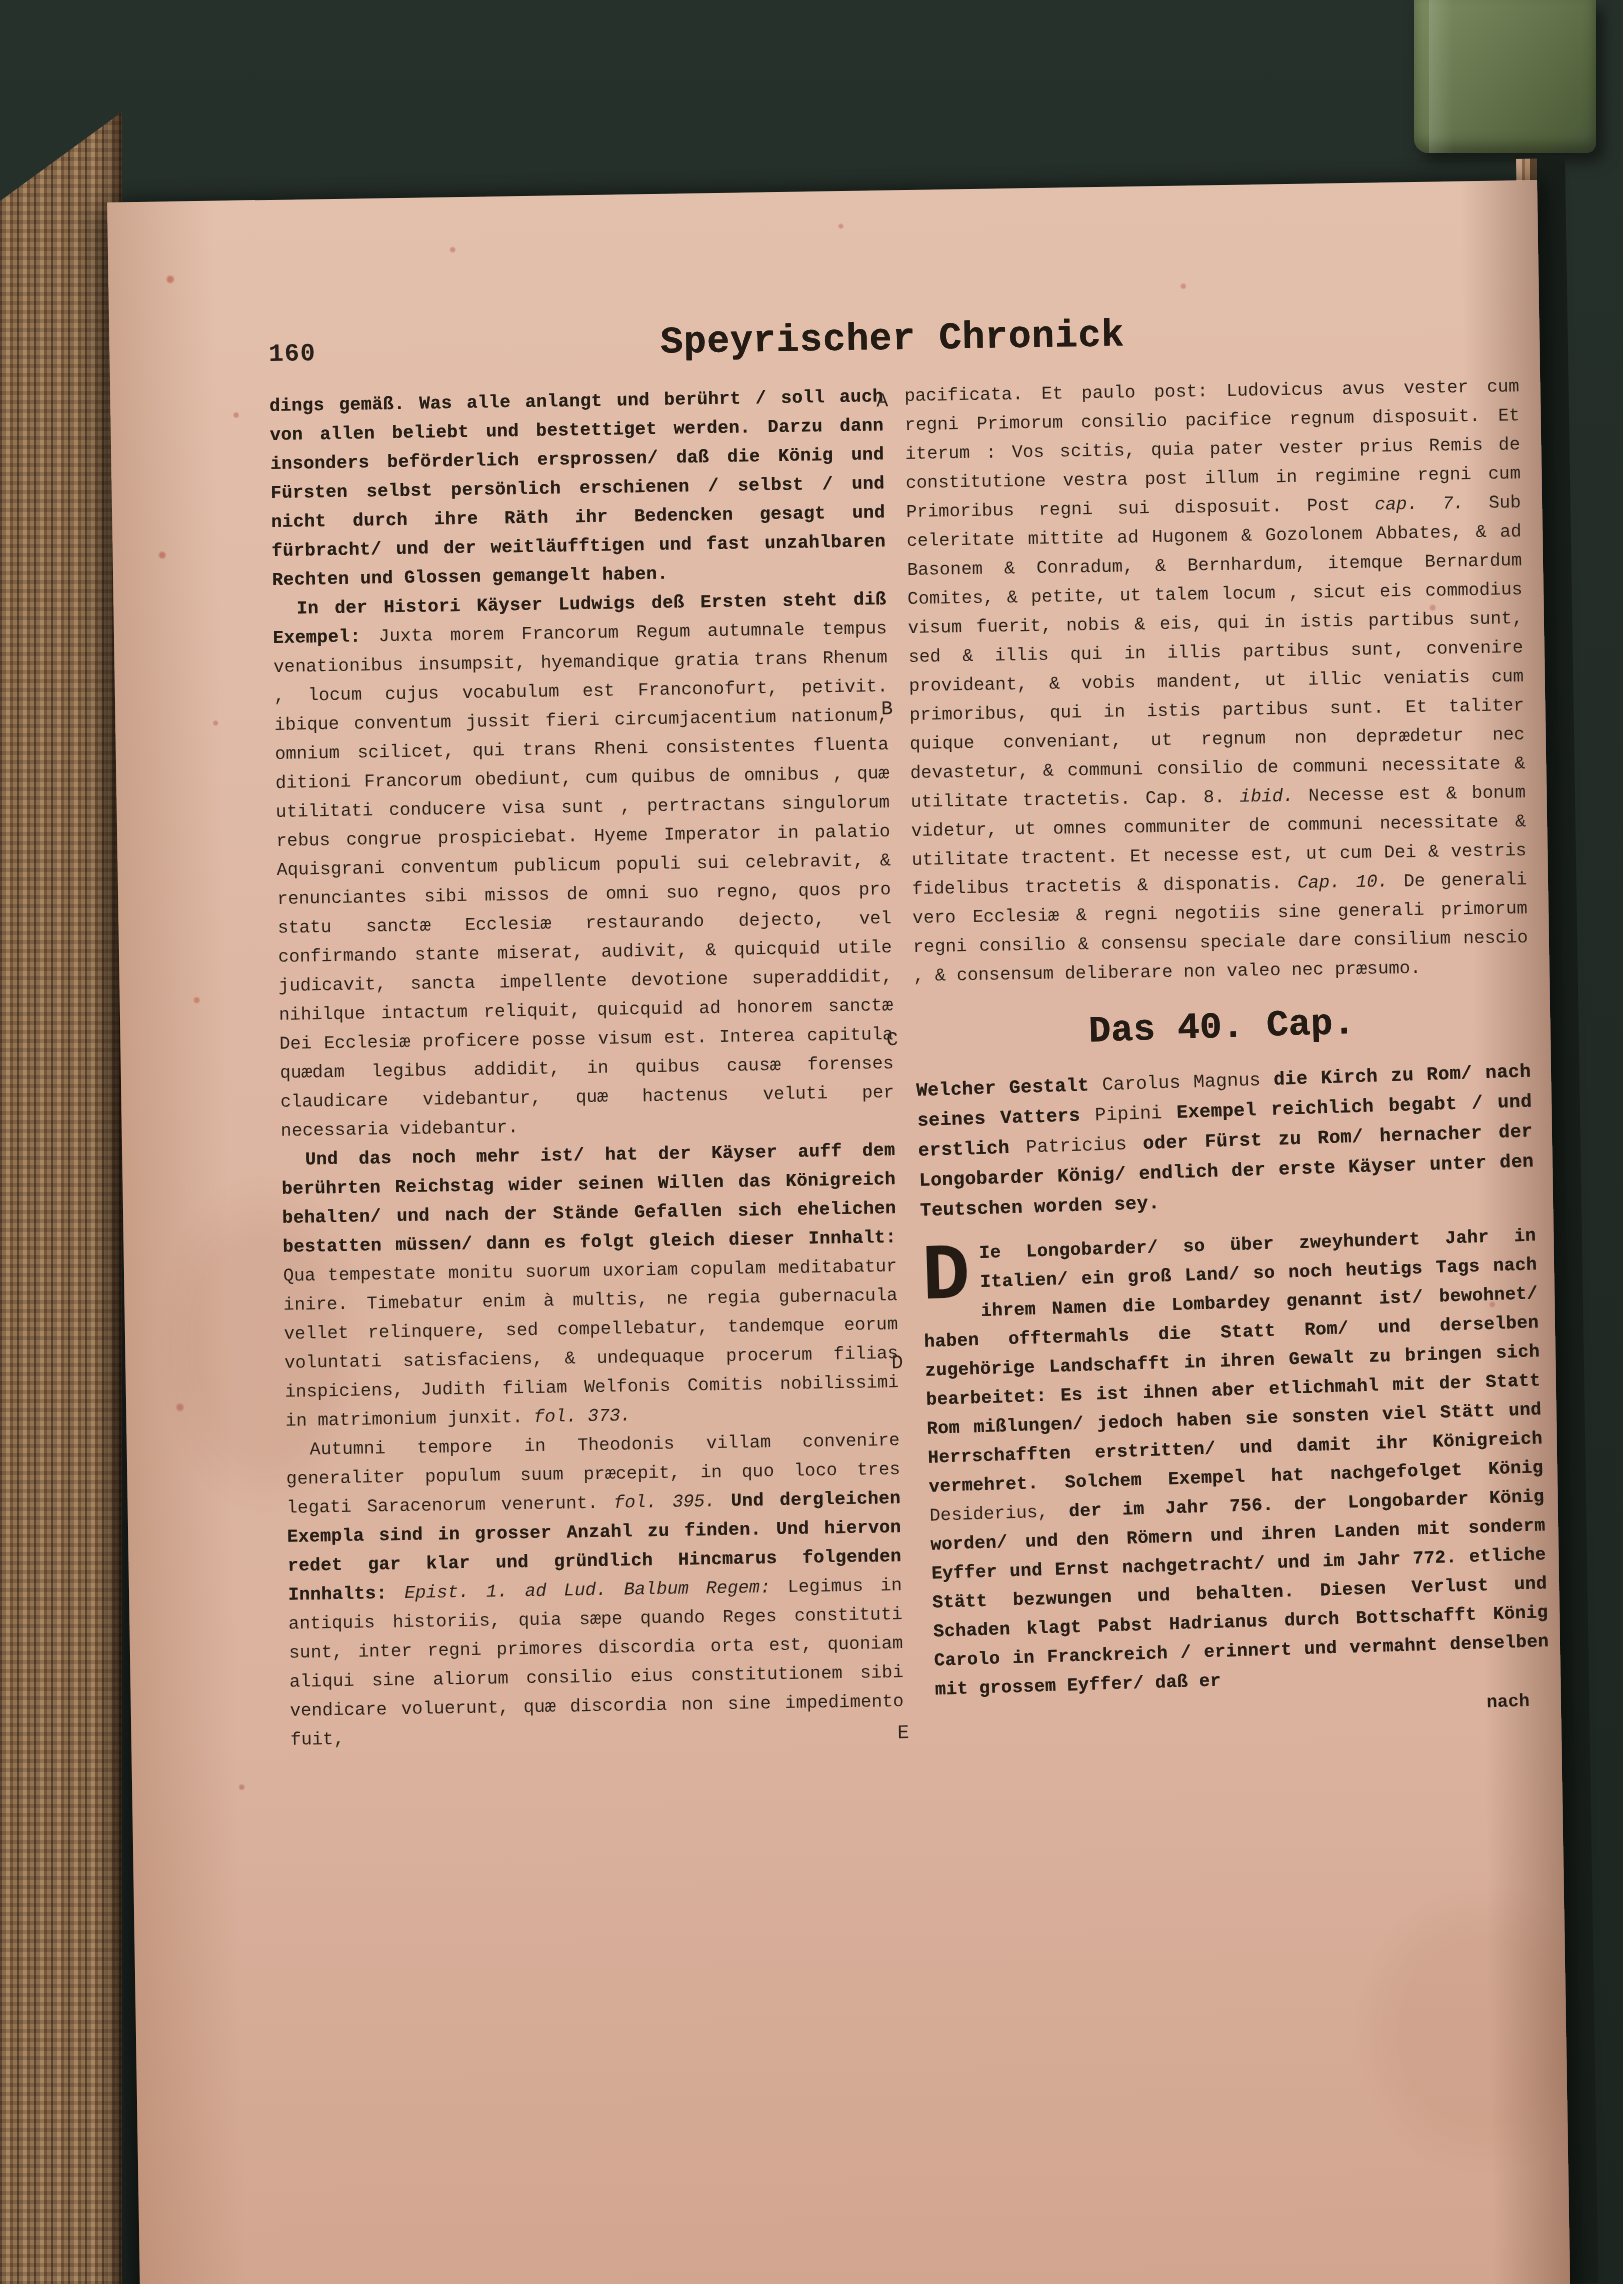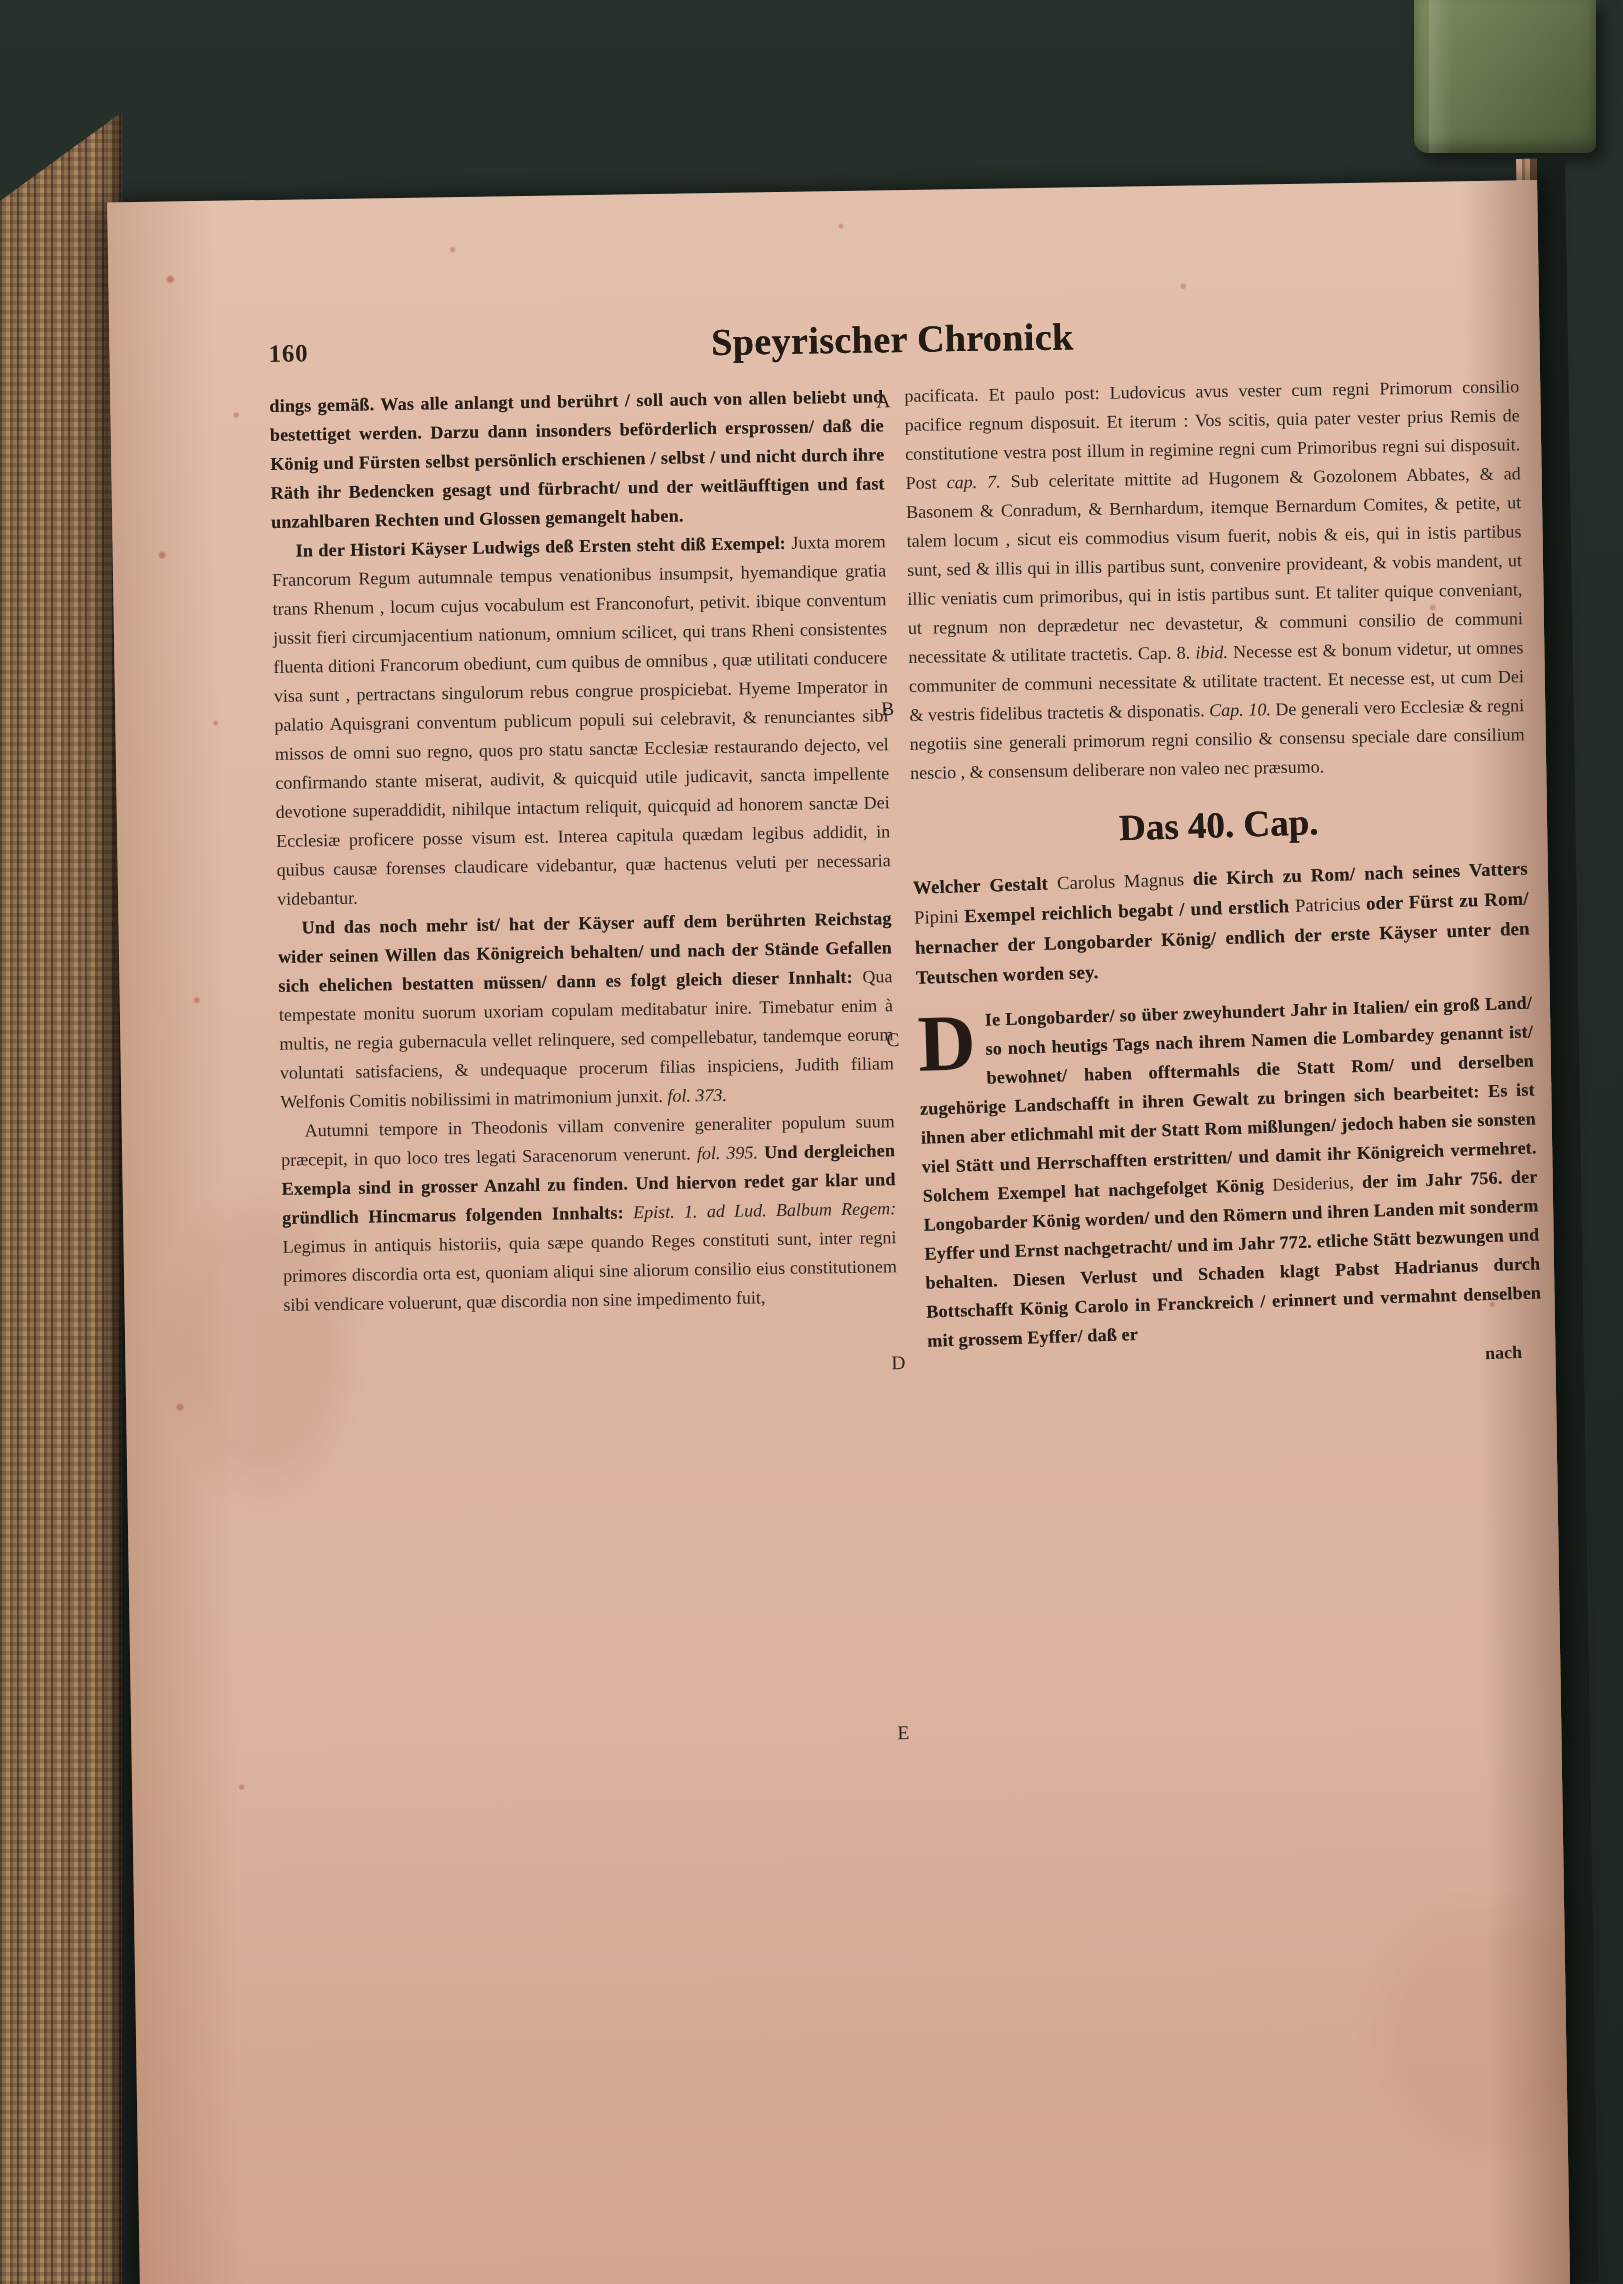--- a/index.html
+++ b/index.html
@@ -1,18 +1,18 @@
 <!DOCTYPE html>
 <html style="font-size:13px"><head>
 <meta charset="utf-8">
 <style>
   html,body{margin:0;padding:0;background:#1d2521;}
   .scene{position:relative;width:1623px;height:2284px;overflow:hidden;
     background:linear-gradient(180deg,#27312b 0%,#222b26 40%,#1d2521 100%);
-    font-family:Liberation Serif, serif;}
+    font-family:Liberation Mono, monospace;}
 
   
   .cloth{position:absolute;left:1414px;top:0;width:182px;height:153px;
     background:linear-gradient(130deg,#7d8c60 0%,#66754d 45%,#53623c 80%,#47553a 100%);
     border-radius:0 0 9.7px 14.6px;
     box-shadow:inset 0 -8px 13px rgba(0,0,0,.35), 6.5px 8px 14.6px rgba(0,0,0,.5);}
   .cloth::after{content:"";position:absolute;left:14.6px;top:0;width:24px;height:100%;
     background:linear-gradient(90deg,rgba(255,255,255,.14),rgba(0,0,0,0));}
 
   

